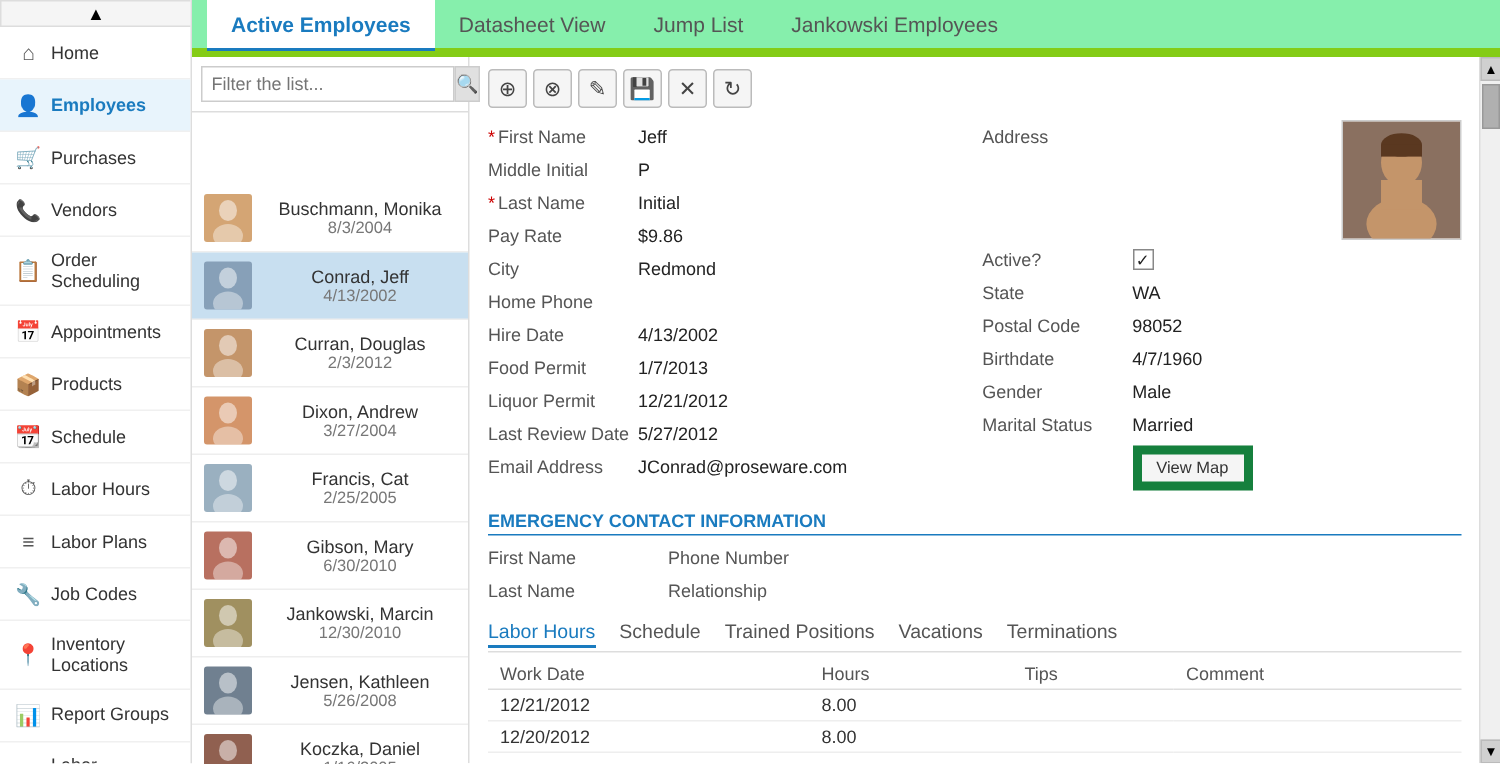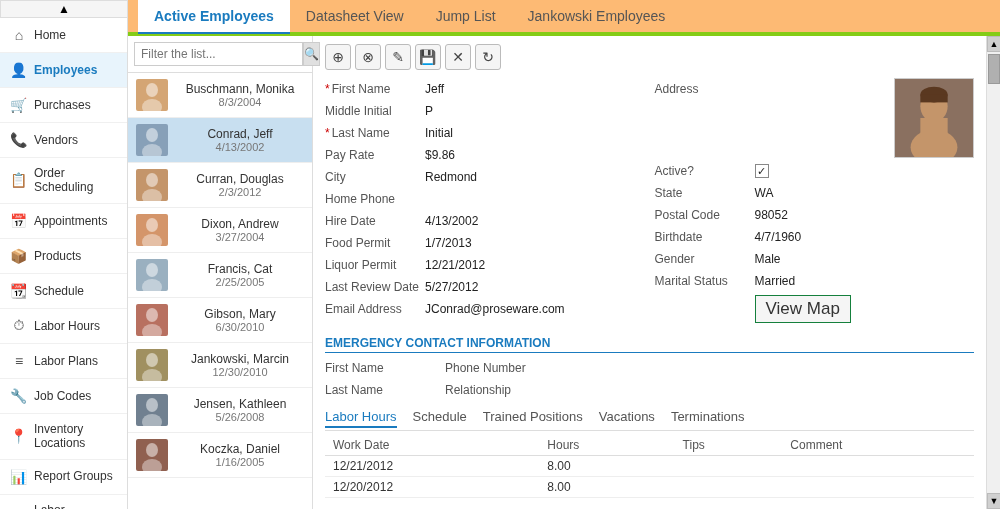--- a/index.html
+++ b/index.html
@@ -54,23 +54,23 @@
       flex: 1;
       display: flex;
       flex-direction: column;
       overflow: hidden;
     }
 
     
     .top-tabs {
       display: flex;
       align-items: flex-end;
-      border-bottom: 4px solid #84cc16;
+      border-bottom: 6px solid #84cc16;
       padding: 0 10px;
-      background: #fdba74;
+      background: #86efac;
       flex-shrink: 0;
     }
     .top-tab {
       padding: 8px 16px;
       cursor: pointer;
       color: #555;
       font-size: 14px;
       font-weight: normal;
       border-bottom: 2px solid transparent;
       margin-bottom: -2px;
@@ -89,20 +89,21 @@
       overflow: hidden;
     }
 
     
     .emp-list {
       width: 185px;
       border-right: 1px solid #ddd;
       display: flex;
       flex-direction: column;
       flex-shrink: 0;
+      gap: 48px;
     }
     .filter-box {
       display: flex;
       align-items: center;
       padding: 6px 6px;
       border-bottom: 1px solid #ddd;
     }
     .filter-input {
       flex: 1;
       border: 1px solid #ccc;
@@ -214,23 +215,23 @@
     .check-box {
       width: 14px;
       height: 14px;
       border: 1px solid #888;
       display: inline-flex; align-items: center; justify-content: center;
       font-size: 11px;
     }
 
     
     .view-map-btn {
-      border: 1px solid #15803d;
+      border: 6px solid #15803d;
       padding: 3px 10px;
-      font-size: 17px;
+      font-size: 11px;
       background: #f5f5f5;
       cursor: pointer;
       color: #333;
     }
 
     
     .emergency-header {
       color: #1a7bbf;
       font-size: 12px;
       font-weight: bold;

